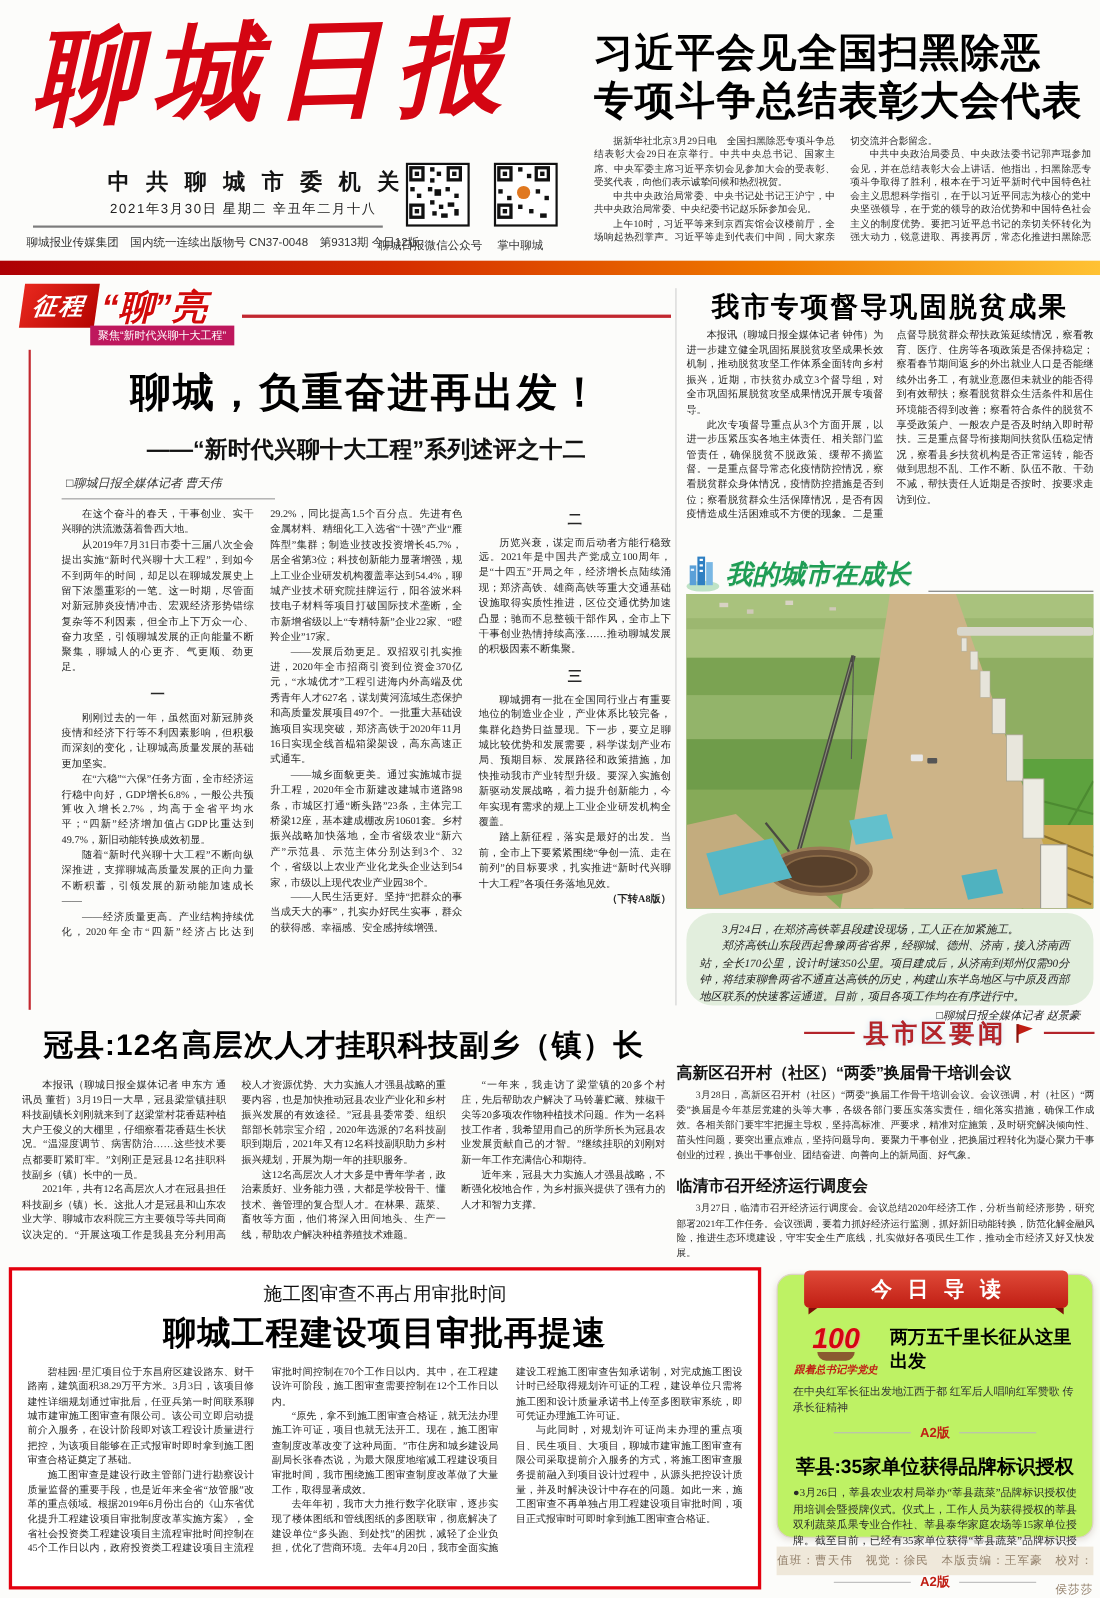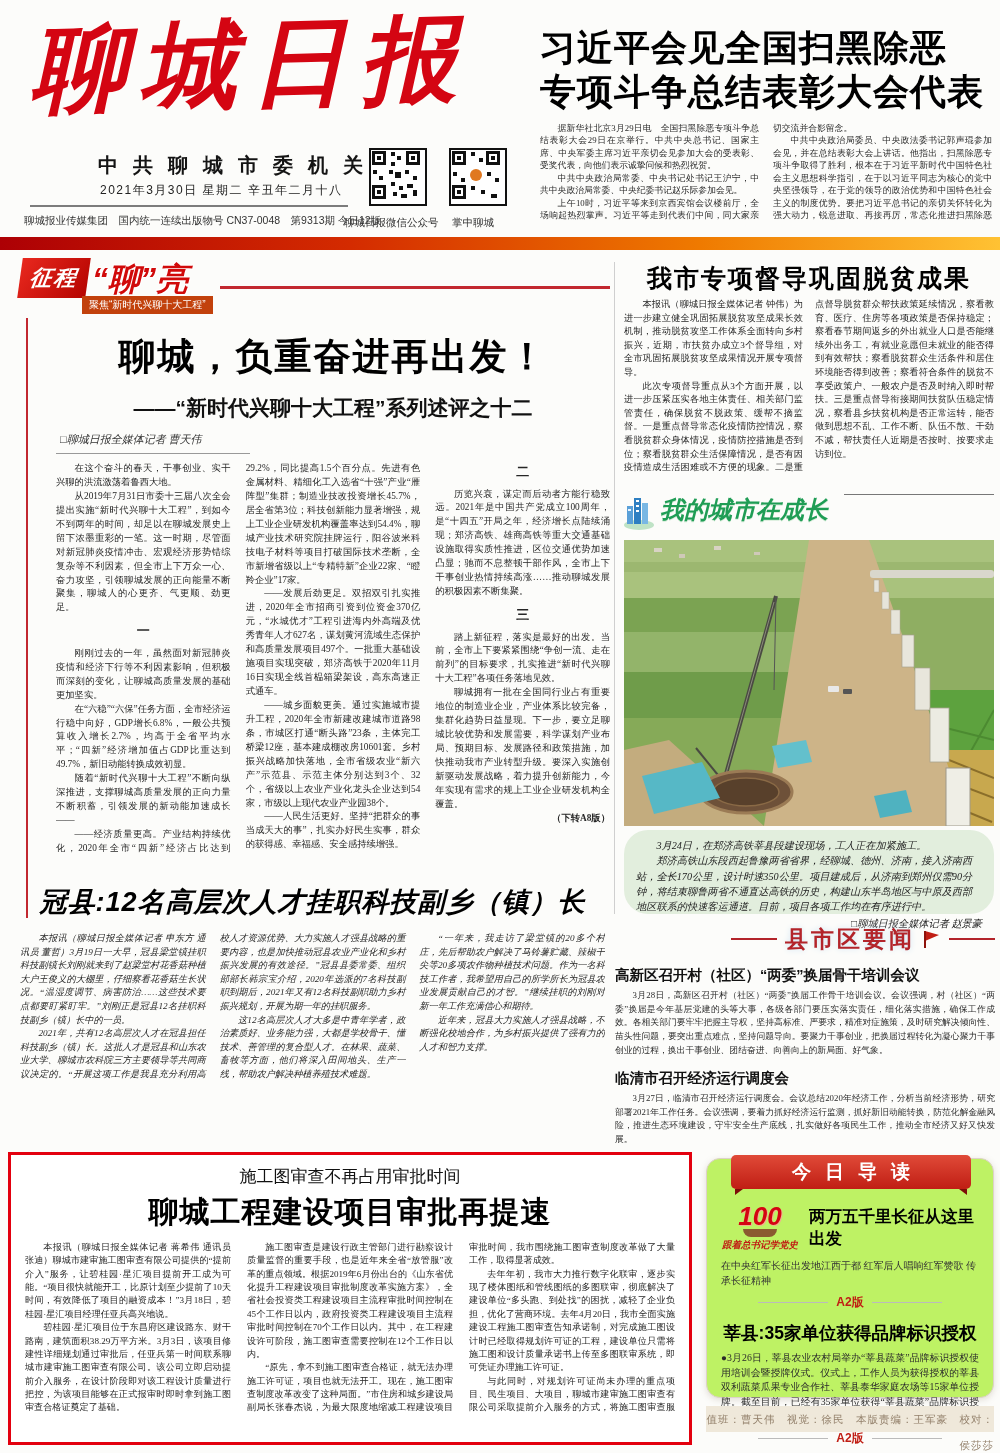--- a/index.html
+++ b/index.html
@@ -30,21 +30,21 @@
   .gradient-bar{left:0;top:237px;width:1000px;height:13px;
     background:linear-gradient(90deg,#ad0005 0%,#d42b00 35%,#ef7a00 70%,#ffc233 100%);}
 
   
   .lead{left:20px;top:256px;width:592px;height:664px;}
   .zl-logo{left:0;top:2px;display:flex;align-items:flex-start;}
   .zl-main{background:linear-gradient(120deg,#e8281e,#b50400);color:#fff;font-weight:900;font-style:italic;
     font-size:22px;padding:5px 10px;transform:skew(-8deg);letter-spacing:2px;}
   .zl-liao{color:#d10a0a;font-size:32px;font-weight:900;font-style:italic;margin-left:4px;
     text-shadow:1px 1px 0 #fff,-1px -1px 0 #fff;white-space:nowrap;}
-  .zl-tag{position:absolute;left:62px;top:38px;background:#c2410c;color:#fff;font-size:10px;
+  .zl-tag{position:absolute;left:62px;top:38px;background:#be185d;color:#fff;font-size:10px;
     padding:2px 7px;white-space:nowrap;}
   .lead-topline{left:200px;top:30px;width:390px;height:3px;background:#c22830;}
   .lead-box{left:6px;top:62px;width:584px;height:600px;border-left:2px solid #c22830;padding-left:28px;box-sizing:border-box;}
   .lead-head{text-align:center;font-size:37px;font-weight:900;letter-spacing:2px;margin-top:14px;color:#000;}
   .lead-sub{text-align:center;font-size:21px;font-weight:600;margin-top:12px;color:#111;}
   .lead-byline{width:190px;font-size:11px;font-family:"Liberation Serif",serif;font-style:italic;
     color:#333;border-bottom:1px solid #999;padding:10px 0 6px 4px;margin-bottom:8px;}
   .lead-body{height:438px;overflow:hidden;column-count:3;column-gap:15px;
     font-family:"Liberation Serif",serif;font-size:9.3px;line-height:1.5;text-align:justify;color:#262626;}
   .lead-body p{text-indent:2em;}
@@ -52,34 +52,34 @@
   .lead-body p.jump-note{text-align:right;font-weight:700;text-indent:0;}
 
   .vdivider{left:614px;top:262px;width:1px;height:652px;background:#cfcfcf;}
 
   
   .pov-head{left:624px;top:262px;width:370px;text-align:center;font-size:25px;font-weight:900;letter-spacing:2px;color:#000;}
   .pov-body{left:624px;top:298px;width:370px;height:190px;overflow:hidden;column-count:2;column-gap:12px;
     font-family:"Liberation Serif",serif;font-size:9.2px;line-height:1.48;text-align:justify;color:#262626;}
   .pov-body p{text-indent:2em;}
 
-  .city-logo{left:624px;top:494px;width:370px;height:44px;display:flex;align-items:flex-start;gap:6px;}
+  .city-logo{left:624px;top:494px;width:370px;height:44px;display:flex;align-items:flex-end;gap:6px;}
   .city-logo .txt{font-size:24px;font-weight:900;font-style:italic;color:#1f9d55;white-space:nowrap;
     text-shadow:0 1px 0 #d6ecd9;}
   .city-logo .rule{flex:1;height:1px;background:#777;margin-left:10px;}
 
   .photo{left:624px;top:540px;width:370px;height:286px;overflow:hidden;background:#8fae62;}
   .caption{left:624px;top:830px;width:370px;height:84px;background:#e2eedd;box-sizing:border-box;
     padding:8px 12px 6px;font-family:"Liberation Serif",serif;font-style:italic;font-size:10.2px;
     line-height:1.5;color:#222;border-radius:24px;}
   .caption p{text-indent:2em;}
   .caption .credit{text-align:right;text-indent:0;margin-top:2px;}
 
   
-  .guan{left:20px;top:884px;width:585px;height:216px;font-style:italic;}
+  .guan{left:20px;top:932px;width:585px;height:216px;}
   .guan h2{margin:0;text-align:center;font-size:27px;font-weight:900;letter-spacing:1px;color:#000;}
   .guan-body{margin-top:12px;height:162px;overflow:hidden;column-count:3;column-gap:14px;
     font-family:"Liberation Serif",serif;font-size:9.2px;line-height:1.48;text-align:justify;color:#262626;}
   .guan-body p{text-indent:2em;}
 
   
   .county{left:615px;top:920px;width:380px;height:228px;}
   .county-head{display:flex;align-items:center;justify-content:flex-end;gap:8px;height:38px;}
   .county-head .hline{width:46px;height:2px;background:#b3242a;}
   .county-head .title{font-size:23px;font-weight:900;color:#b3242a;letter-spacing:3px;
@@ -227,22 +227,22 @@
           <p>刚刚过去的一年，虽然面对新冠肺炎疫情和经济下行等不利因素影响，但积极而深刻的变化，让聊城高质量发展的基础更加坚实。</p>
           <p>在“六稳”“六保”任务方面，全市经济运行稳中向好，GDP增长6.8%，一般公共预算收入增长2.7%，均高于全省平均水平；“四新”经济增加值占GDP比重达到49.7%，新旧动能转换成效初显。</p>
           <p>随着“新时代兴聊十大工程”不断向纵深推进，支撑聊城高质量发展的正向力量不断积蓄，引领发展的新动能加速成长——</p>
           <p>——经济质量更高。产业结构持续优化，2020年全市“四新”经济占比达到29.2%，同比提高1.5个百分点。先进有色金属材料、精细化工入选省“十强”产业“雁阵型”集群；制造业技改投资增长45.7%，居全省第3位；科技创新能力显著增强，规上工业企业研发机构覆盖率达到54.4%，聊城产业技术研究院挂牌运行，阳谷波米科技电子材料等项目打破国际技术垄断，全市新增省级以上“专精特新”企业22家、“瞪羚企业”17家。</p>
           <p>——发展后劲更足。双招双引扎实推进，2020年全市招商引资到位资金370亿元，“水城优才”工程引进海内外高端及优秀青年人才627名，谋划黄河流域生态保护和高质量发展项目497个。一批重大基础设施项目实现突破，郑济高铁于2020年11月16日实现全线首榀箱梁架设，高东高速正式通车。</p>
           <p>——城乡面貌更美。通过实施城市提升工程，2020年全市新建改建城市道路98条，市城区打通“断头路”23条，主体完工桥梁12座，基本建成棚改房10601套。乡村振兴战略加快落地，全市省级农业“新六产”示范县、示范主体分别达到3个、32个，省级以上农业产业化龙头企业达到54家，市级以上现代农业产业园38个。</p>
           <p>——人民生活更好。坚持“把群众的事当成天大的事”，扎实办好民生实事，群众的获得感、幸福感、安全感持续增强。</p>
           <p class="sec-mark">二</p>
           <p>历览兴衰，谋定而后动者方能行稳致远。2021年是中国共产党成立100周年，是“十四五”开局之年，经济增长点陆续涌现；郑济高铁、雄商高铁等重大交通基础设施取得实质性推进，区位交通优势加速凸显；驰而不息整顿干部作风，全市上下干事创业热情持续高涨……推动聊城发展的积极因素不断集聚。</p>
           <p class="sec-mark">三</p>
+          <p>聊城拥有一批在全国同行业占有重要地位的制造业企业，产业体系比较完备，集群化趋势日益显现。下一步，要立足聊城比较优势和发展需要，科学谋划产业布局、预期目标、发展路径和政策措施，加快推动我市产业转型升级。要深入实施创新驱动发展战略，着力提升创新能力，今年实现有需求的规上工业企业研发机构全覆盖。</p>
           <p>踏上新征程，落实是最好的出发。当前，全市上下要紧紧围绕“争创一流、走在前列”的目标要求，扎实推进“新时代兴聊十大工程”各项任务落地见效。</p>
-          <p>聊城拥有一批在全国同行业占有重要地位的制造业企业，产业体系比较完备，集群化趋势日益显现。下一步，要立足聊城比较优势和发展需要，科学谋划产业布局、预期目标、发展路径和政策措施，加快推动我市产业转型升级。要深入实施创新驱动发展战略，着力提升创新能力，今年实现有需求的规上工业企业研发机构全覆盖。</p>
           <p class="jump-note">（下转A8版）</p>
         </div>
     </div>
   </div>
 
   <div class="abs vdivider"></div>
 
   <div class="abs pov-head">我市专项督导巩固脱贫成果</div>
   <div class="abs pov-body">
       <p>本报讯（聊城日报全媒体记者 钟伟）为进一步建立健全巩固拓展脱贫攻坚成果长效机制，推动脱贫攻坚工作体系全面转向乡村振兴，近期，市扶贫办成立3个督导组，对全市巩固拓展脱贫攻坚成果情况开展专项督导。</p>
@@ -349,21 +349,20 @@
     <h3>高新区召开村（社区）“两委”换届骨干培训会议</h3>
     <p class="art-text">3月28日，高新区召开村（社区）“两委”换届工作骨干培训会议。会议强调，村（社区）“两委”换届是今年基层党建的头等大事，各级各部门要压实落实责任，细化落实措施，确保工作成效。各相关部门要牢牢把握主导权，坚持高标准、严要求，精准对症施策，及时研究解决倾向性、苗头性问题，要突出重点难点，坚持问题导向。要聚力干事创业，把换届过程转化为凝心聚力干事创业的过程，换出干事创业、团结奋进、向善向上的新局面、好气象。</p>
     <h3 style="margin-top:12px;">临清市召开经济运行调度会</h3>
     <p class="art-text">3月27日，临清市召开经济运行调度会。会议总结2020年经济工作，分析当前经济形势，研究部署2021年工作任务。会议强调，要着力抓好经济运行监测，抓好新旧动能转换，防范化解金融风险，推进生态环境建设，守牢安全生产底线，扎实做好各项民生工作，推动全市经济又好又快发展。</p>
   </div>
 
   <div class="abs redbox">
     <div class="rb-kicker">施工图审查不再占用审批时间</div>
     <div class="rb-head">聊城工程建设项目审批再提速</div>
     <div class="rb-body">
-        <p>本报讯（聊城日报全媒体记者 蒋希伟 通讯员 张迪）聊城市建审施工图审查有限公司提供的“提前介入”服务，让碧桂园·星汇项目提前开工成为可能。“项目很快就能开工，比原计划至少提前了10天时间，有效降低了项目的融资成本！”3月18日，碧桂园·星汇项目经理任亚兵高兴地说。</p>
         <p>碧桂园·星汇项目位于东昌府区建设路东、财干路南，建筑面积38.29万平方米。3月3日，该项目修建性详细规划通过审批后，任亚兵第一时间联系聊城市建审施工图审查有限公司。该公司立即启动提前介入服务，在设计阶段即对该工程设计质量进行把控，为该项目能够在正式报审时即时拿到施工图审查合格证奠定了基础。</p>
         <p>施工图审查是建设行政主管部门进行勘察设计质量监督的重要手段，也是近年来全省“放管服”改革的重点领域。根据2019年6月份出台的《山东省优化提升工程建设项目审批制度改革实施方案》，全省社会投资类工程建设项目主流程审批时间控制在45个工作日以内，政府投资类工程建设项目主流程审批时间控制在70个工作日以内。其中，在工程建设许可阶段，施工图审查需要控制在12个工作日以内。</p>
         <p>“原先，拿不到施工图审查合格证，就无法办理施工许可证，项目也就无法开工。现在，施工图审查制度改革改变了这种局面。”市住房和城乡建设局副局长张春杰说，为最大限度地缩减工程建设项目审批时间，我市围绕施工图审查制度改革做了大量工作，取得显著成效。</p>
         <p>去年年初，我市大力推行数字化联审，逐步实现了楼体图纸和管线图纸的多图联审，彻底解决了建设单位“多头跑、到处找”的困扰，减轻了企业负担，优化了营商环境。去年4月20日，我市全面实施建设工程施工图审查告知承诺制，对完成施工图设计时已经取得规划许可证的工程，建设单位只需将施工图和设计质量承诺书上传至多图联审系统，即可凭证办理施工许可证。</p>
         <p>与此同时，对规划许可证尚未办理的重点项目、民生项目、大项目，聊城市建审施工图审查有限公司采取提前介入服务的方式，将施工图审查服务提前融入到项目设计过程中，从源头把控设计质量，并及时解决设计中存在的问题。如此一来，施工图审查不再单独占用工程建设项目审批时间，项目正式报审时可即时拿到施工图审查合格证。</p>
       </div>
   </div>
 
   <div class="abs guide">
     <div class="ribbon">

